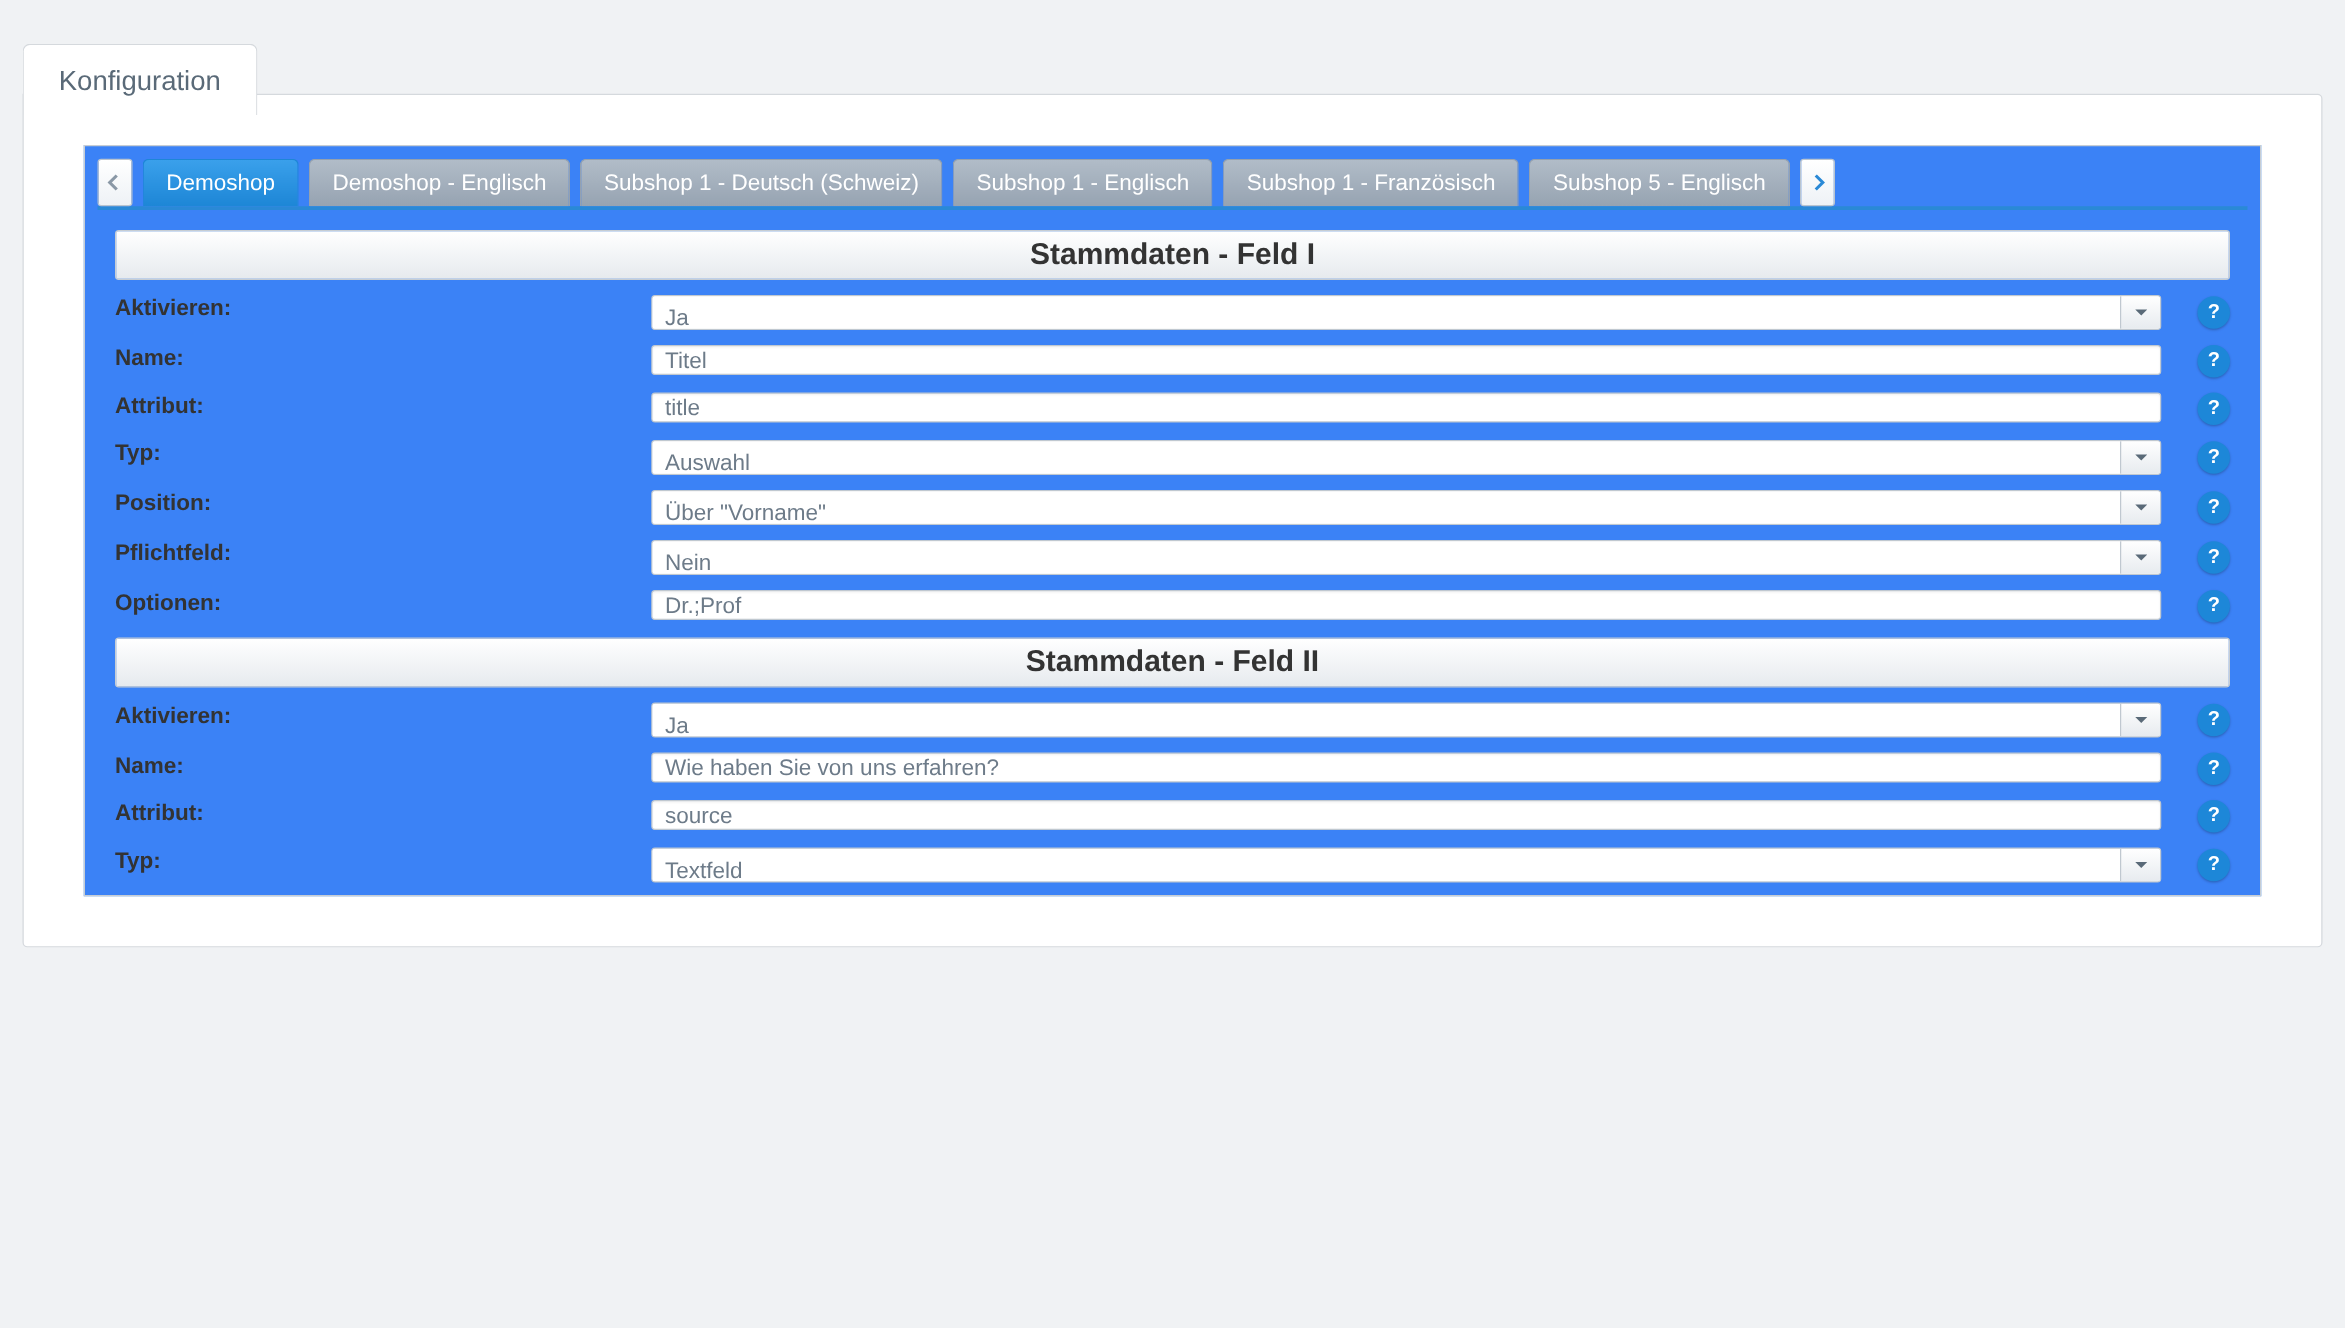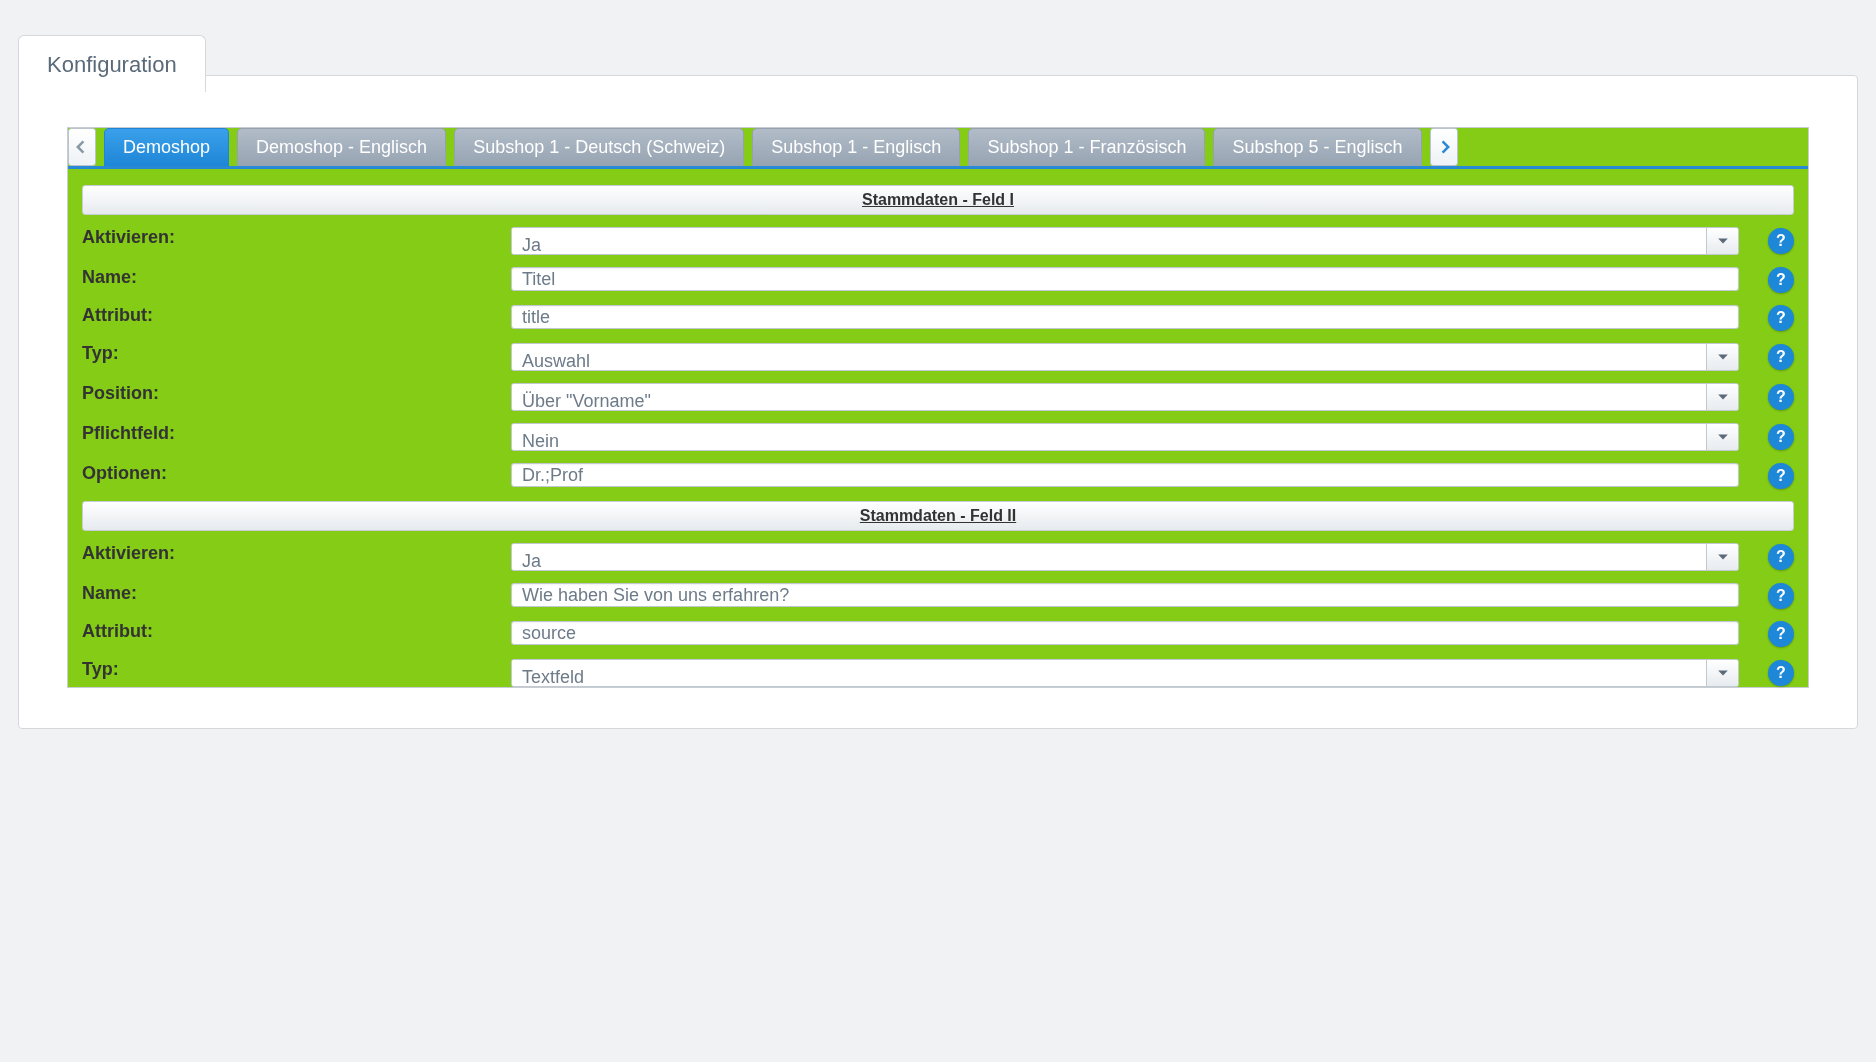--- a/index.html
+++ b/index.html
@@ -28,22 +28,22 @@
     color: #5a6a78;
   }
   .panel {
     background: #fff;
     border: 1px solid #d5d9dd;
     border-radius: 0 4px 4px 4px;
     padding: 40px 48px;
   }
   .inner-frame {
     border: 1px solid #c7cdd3;
-    background: #84cc16;
-    margin-top: 11px;
+    background: #3b82f6;
+    padding: 10px;
   }
   .shop-tabs {
     display: flex;
     align-items: stretch;
     gap: 8px;
     border-bottom: 3px solid #2a89d6;
     padding-bottom: 0;
   }
   .nav-btn {
     width: 28px;
@@ -73,24 +73,23 @@
   .content-area {
     padding: 16px 14px 0 14px;
   }
   .section-header {
     background: linear-gradient(#ffffff, #e6eaee);
     border: 1px solid #c7cdd3;
     border-radius: 3px;
     text-align: center;
     padding: 5px 0;
     font-weight: bold;
-    font-size: 16px;
+    font-size: 24px;
     color: #333;
     margin-bottom: 12px;
-    text-decoration: underline;
   }
   .form-row {
     display: flex;
     align-items: flex-start;
     margin-bottom: 12px;
     gap: 29px;
   }
   .form-label {
     width: 400px;
     font-weight: bold;

